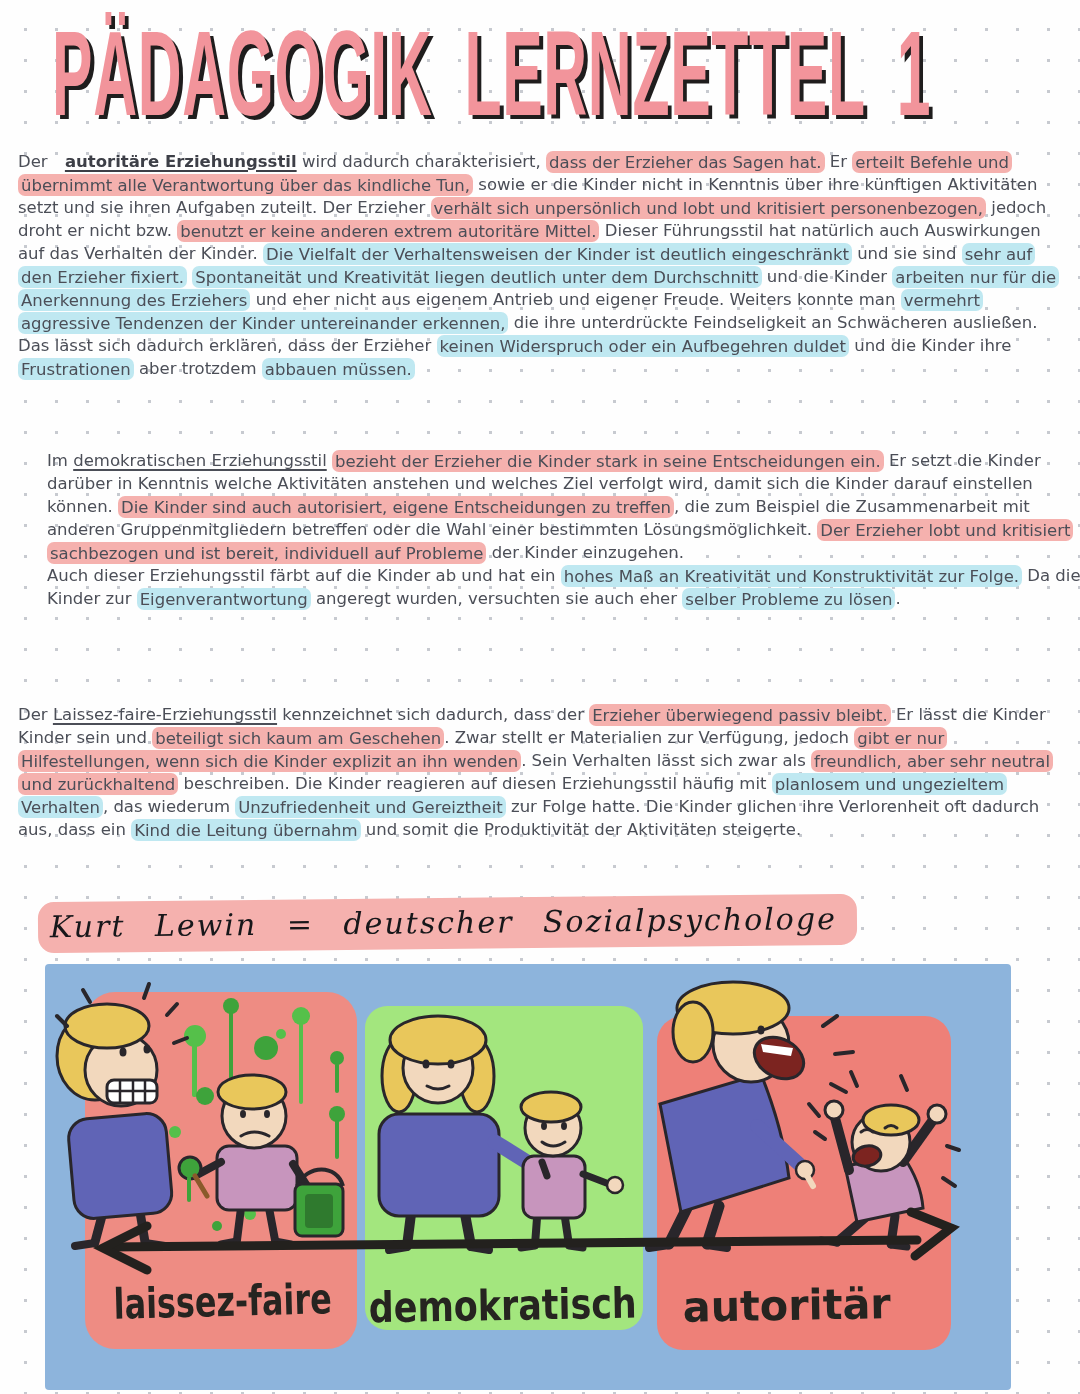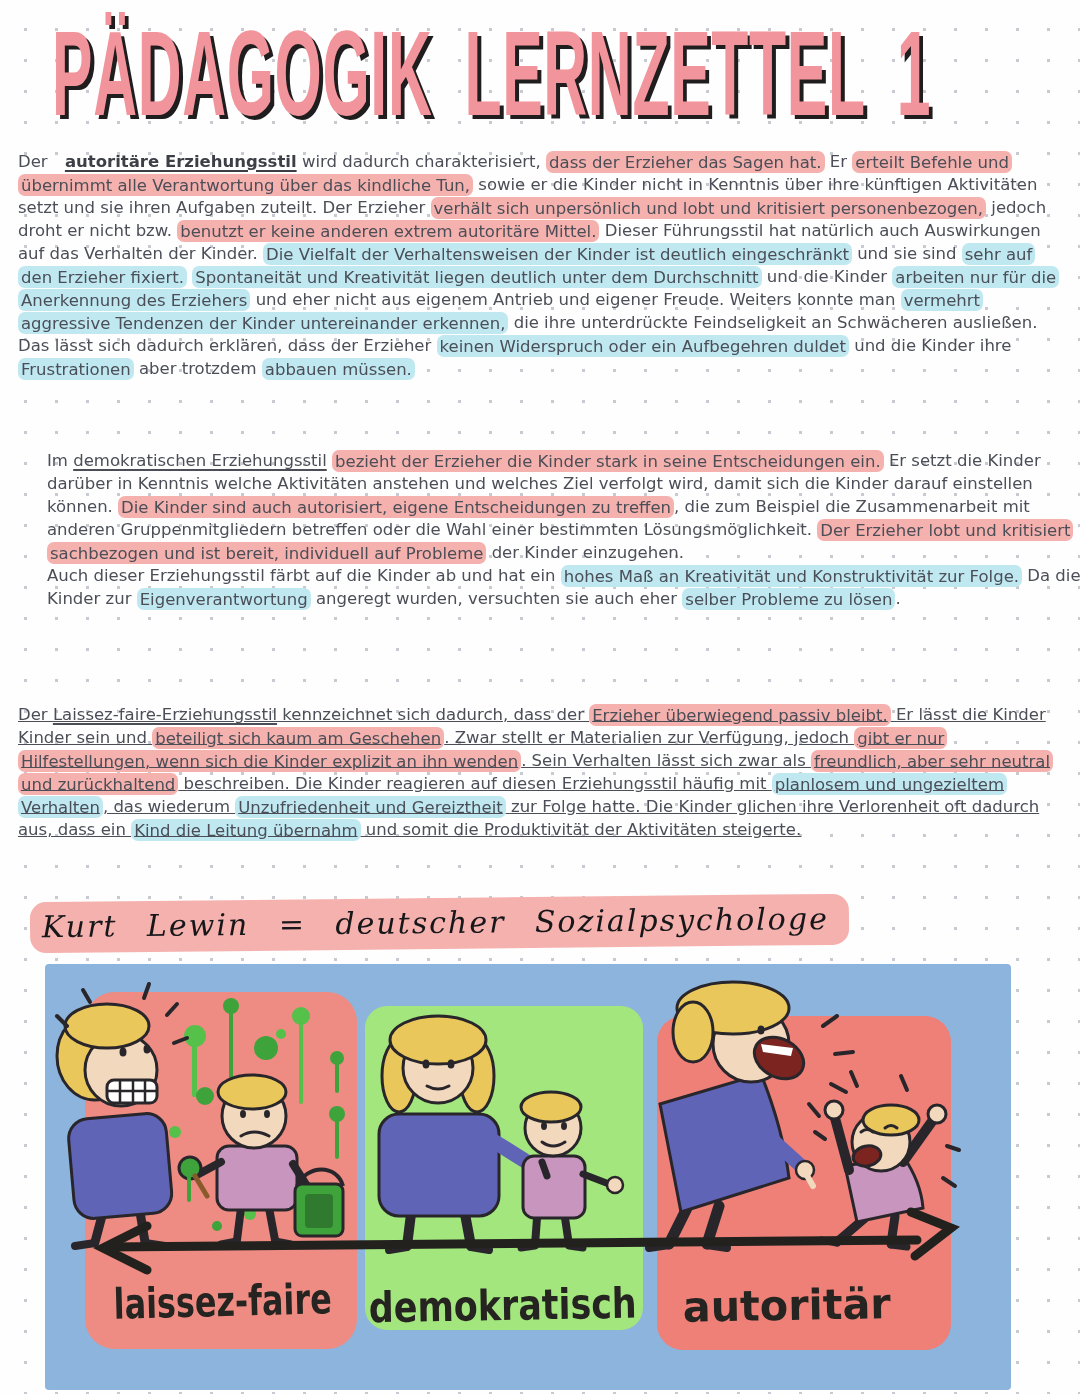--- a/index.html
+++ b/index.html
@@ -15,35 +15,35 @@
     display:inline-block;white-space:nowrap;
     font-family:"Liberation Sans",sans-serif;font-weight:bold;
     font-size:92px;letter-spacing:1px;word-spacing:22px;
     color:#f2949b;text-shadow:6px 3px 0 #1f1d1d;
     transform:scale(0.66,1.32);transform-origin:0 0;
   }
   .para{
     position:absolute;left:18px;width:1046px;
     font-size:16.5px;line-height:23px;color:#4b4e57;margin:0;
   }
-  .p1{top:150px;} .p2{top:449px;margin-left:29px;} .p3{top:703px;text-decoration:underline;}
+  .p1{top:150px;} .p2{top:449px;margin-left:29px;} .p3{top:703px;}
   .seg-pink,.seg-blue{
     border-radius:7px;padding:1.5px 3px;
     box-decoration-break:clone;-webkit-box-decoration-break:clone;
   }
   .seg-pink{background:var(--hl-pink,#f5b1ae);}
   .seg-blue{background:var(--hl-blue,#bfe8f1);}
   .seg-bold-underline{
     font-weight:bold;color:#3d3f47;
     text-decoration:underline;text-decoration-thickness:2px;text-underline-offset:3px;margin-left:12px;
   }
   .seg-underline{
     text-decoration:underline;text-decoration-thickness:1.5px;text-underline-offset:3px;
   }
-  .note-wrap{position:absolute;top:898px;left:30px;}
+  .note-wrap{position:absolute;top:898px;left:38px;}
   .note-text{
     display:inline-block;font-family:"DejaVu Serif",serif;font-style:italic;
     font-size:30px;letter-spacing:2px;word-spacing:18px;color:#17171a;
     background:var(--hl-pink,#f5b1ae);padding:7px 20px 9px 12px;border-radius:16px;
     transform:rotate(-0.6deg);
   }
   .illustration{position:absolute;top:964px;left:45px;width:966px;height:426px;}
   
   .il-bg{fill:var(--il-background,#8db4dc);}
   .il-panel-left{fill:var(--il-panel-left,#ee8c83);}

